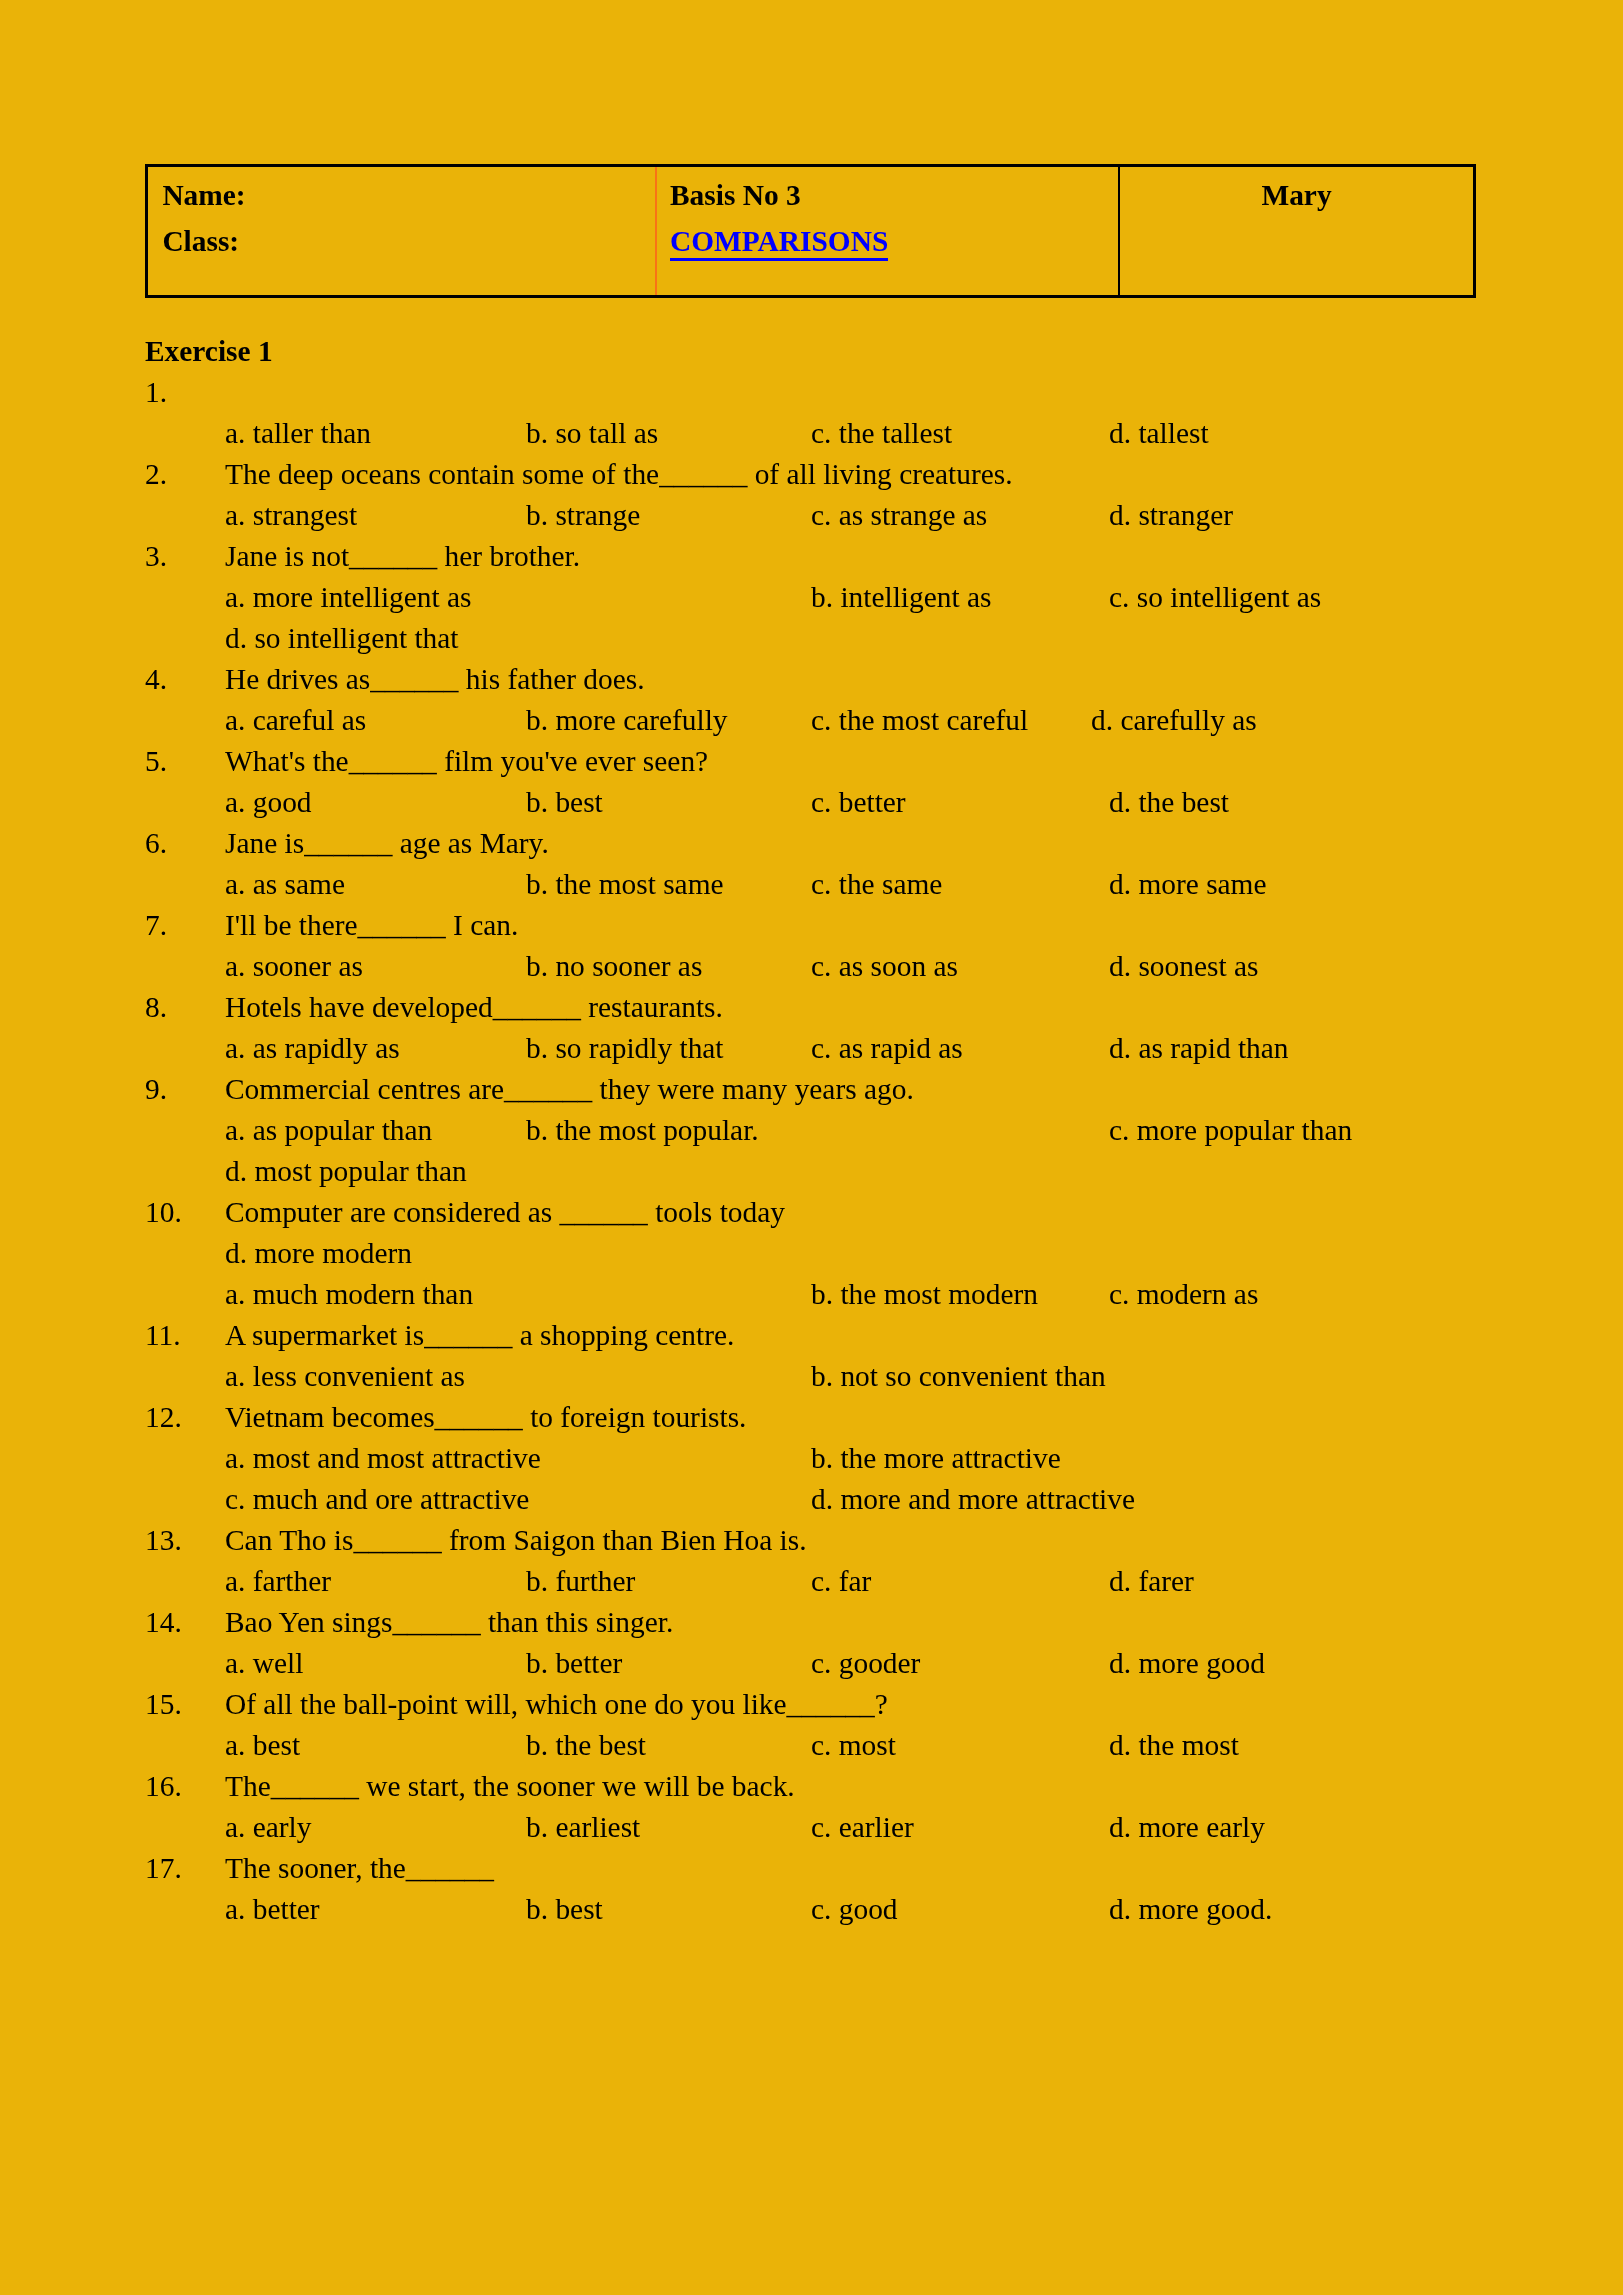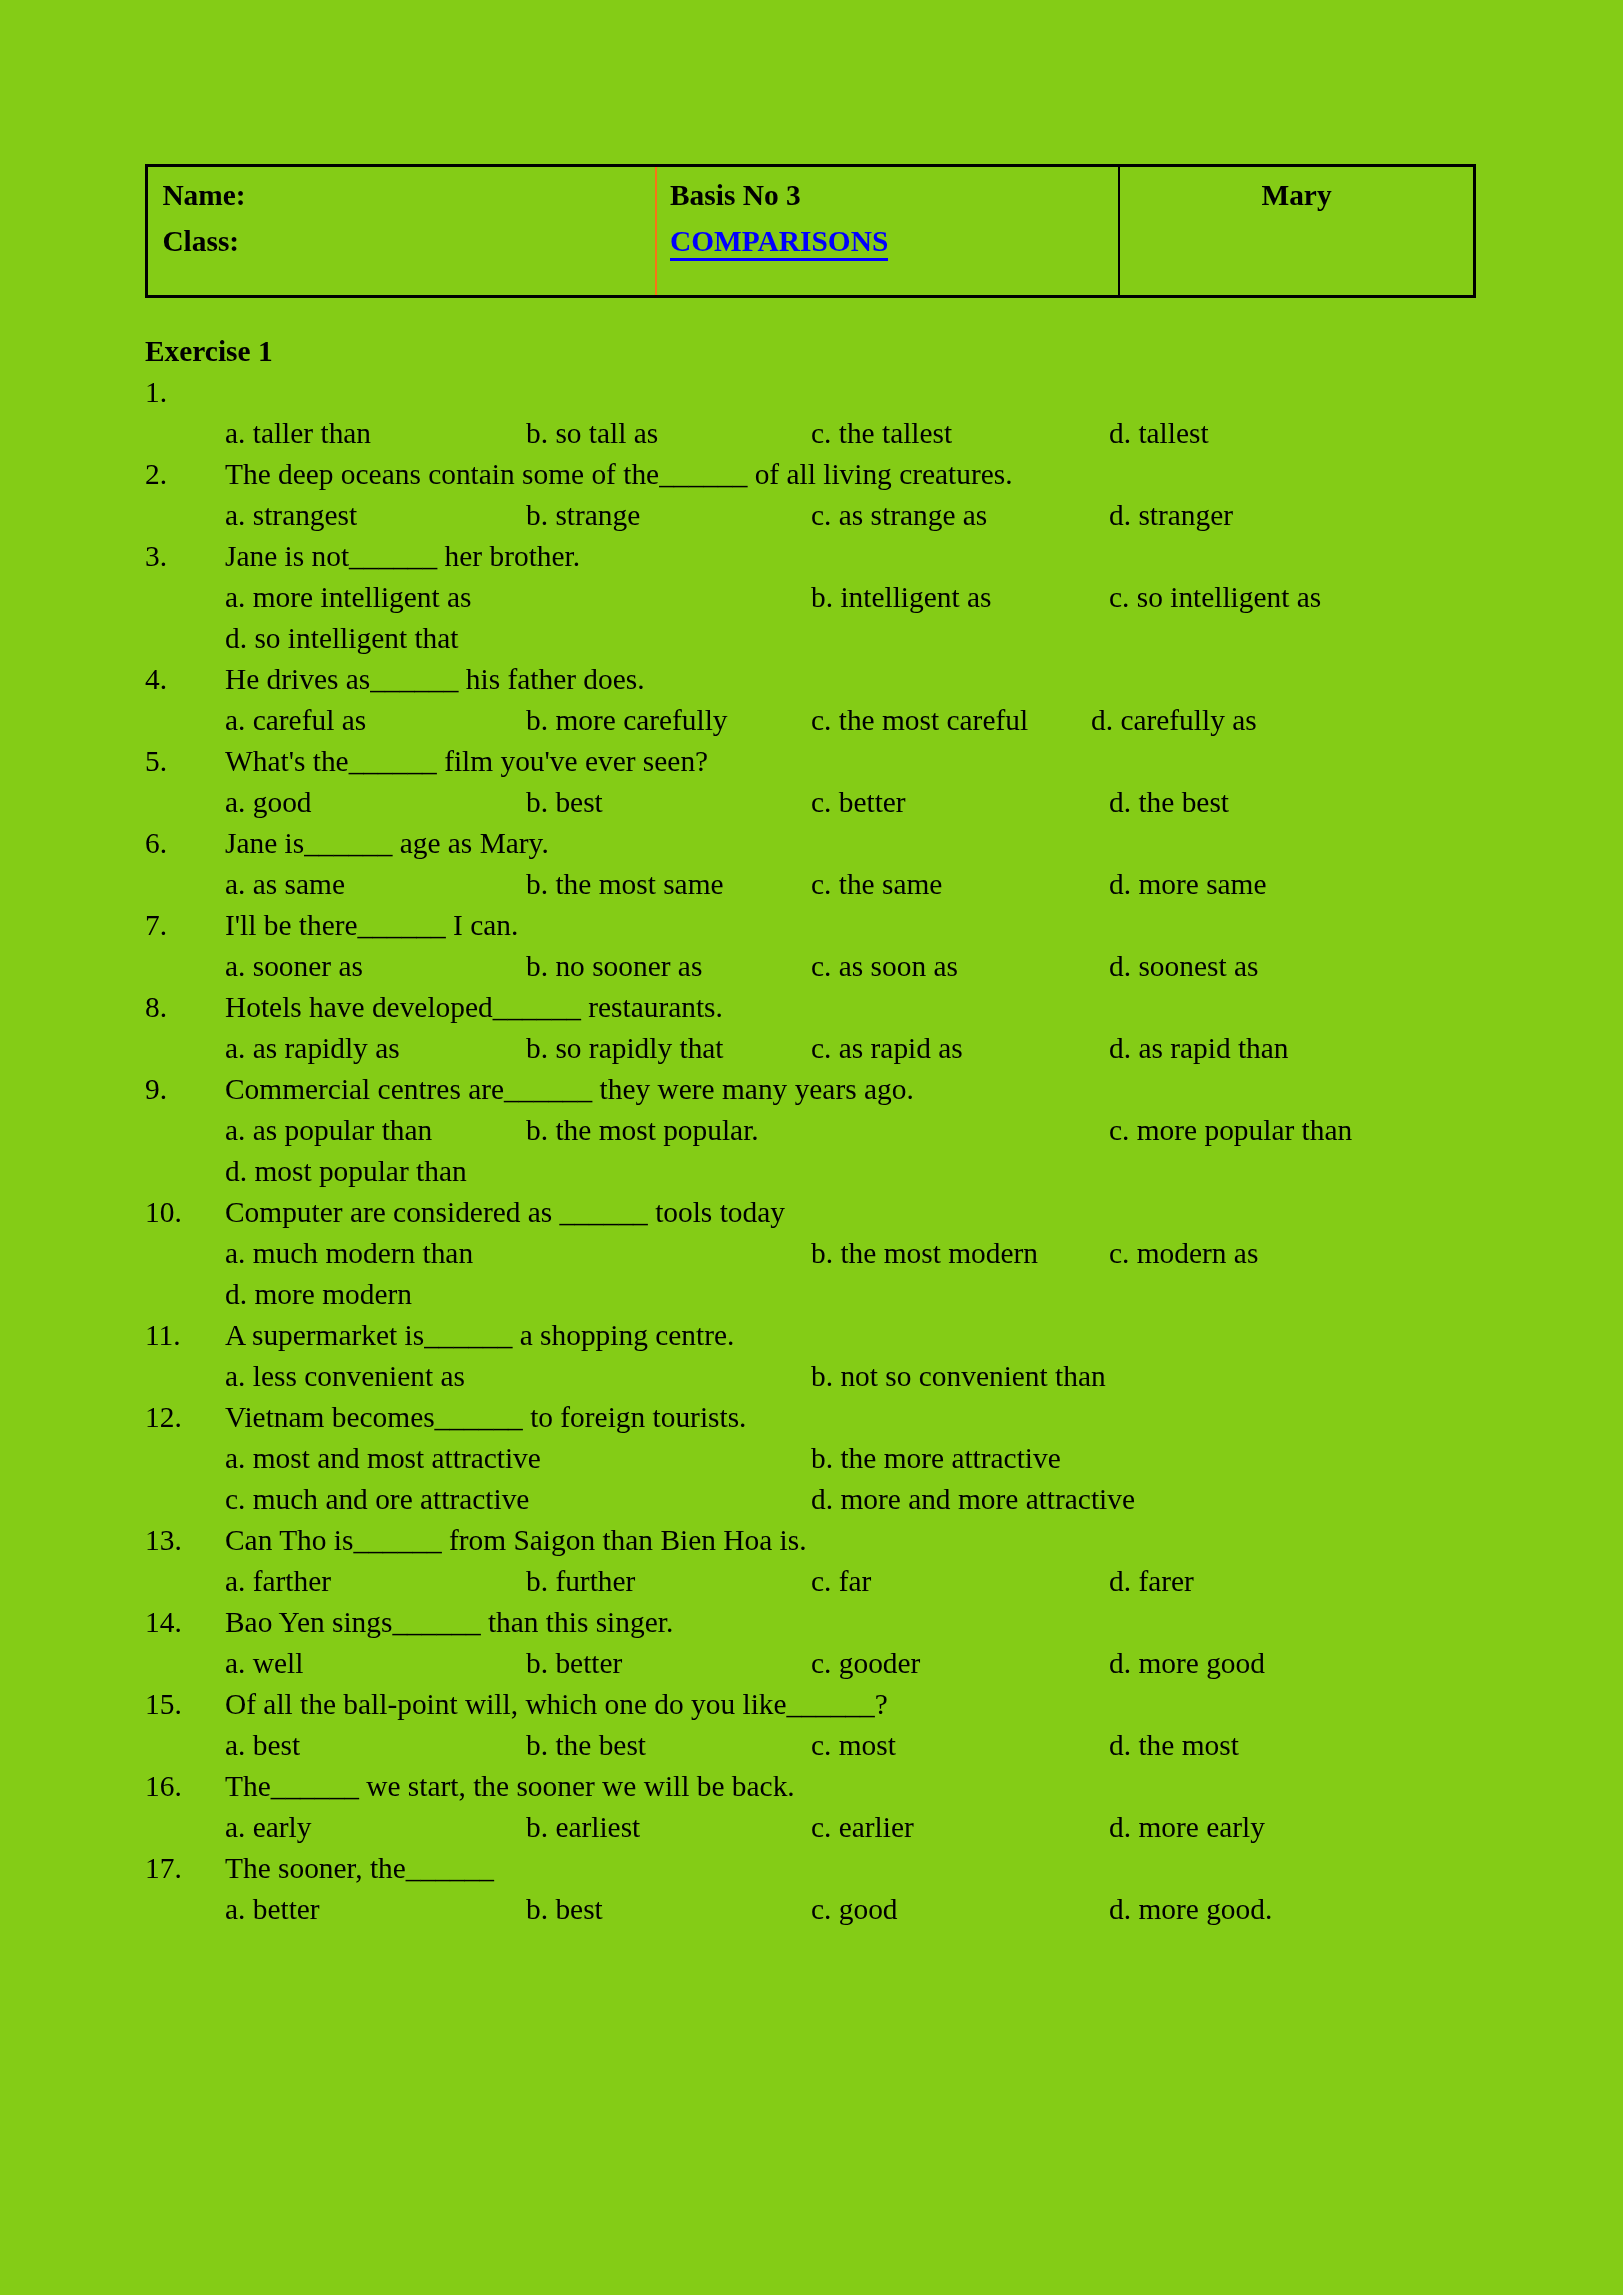--- a/index.html
+++ b/index.html
@@ -1,21 +1,21 @@
 <!DOCTYPE html>
 <html style="font-size:10.5px"><head>
 <meta charset="utf-8">
 <style>
   * { margin:0; padding:0; box-sizing:border-box; }
   html,body { background:#ffffff; }
   .page {
     position:relative;
     width:1623px;
     height:2295px;
-    background:#84cc16;
+    background:#eab308;
     font-family:"Liberation Serif", serif;
     color:#000000;
     overflow:hidden;
   }
   .header-table {
     position:absolute;
     left:145px;
     top:164px;
     width:1331px;
     height:134px;
@@ -162,26 +162,26 @@
           <span class="tab" style="left: 964px;">c. more popular than</span>
         </div>
         <div class="line">
           <span class="tab" style="left: 80px;">d. most popular than</span>
         </div>
         <div class="line">
           <span class="tab" style="left: 0px;">10.</span>
           <span class="tab" style="left: 80px;">Computer are considered as ______ tools today</span>
         </div>
         <div class="line">
+          <span class="tab" style="left: 80px;">d. more modern</span>
+        </div>
+        <div class="line">
           <span class="tab" style="left: 80px;">a. much modern than</span>
           <span class="tab" style="left: 666px;">b. the most modern</span>
           <span class="tab" style="left: 964px;">c. modern as</span>
-        </div>
-        <div class="line">
-          <span class="tab" style="left: 80px;">d. more modern</span>
         </div>
         <div class="line">
           <span class="tab" style="left: 0px;">11.</span>
           <span class="tab" style="left: 80px;">A supermarket is______ a shopping centre.</span>
         </div>
         <div class="line">
           <span class="tab" style="left: 80px;">a. less convenient as</span>
           <span class="tab" style="left: 666px;">b. not so convenient than</span>
         </div>
         <div class="line">

